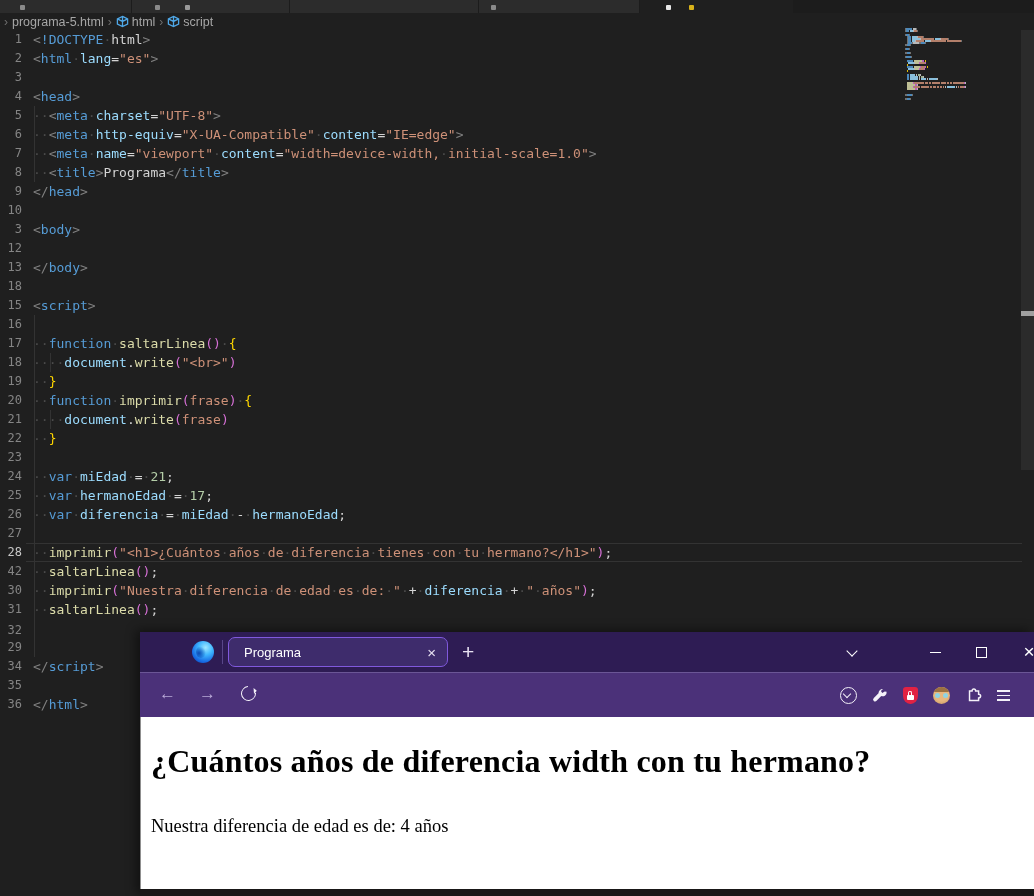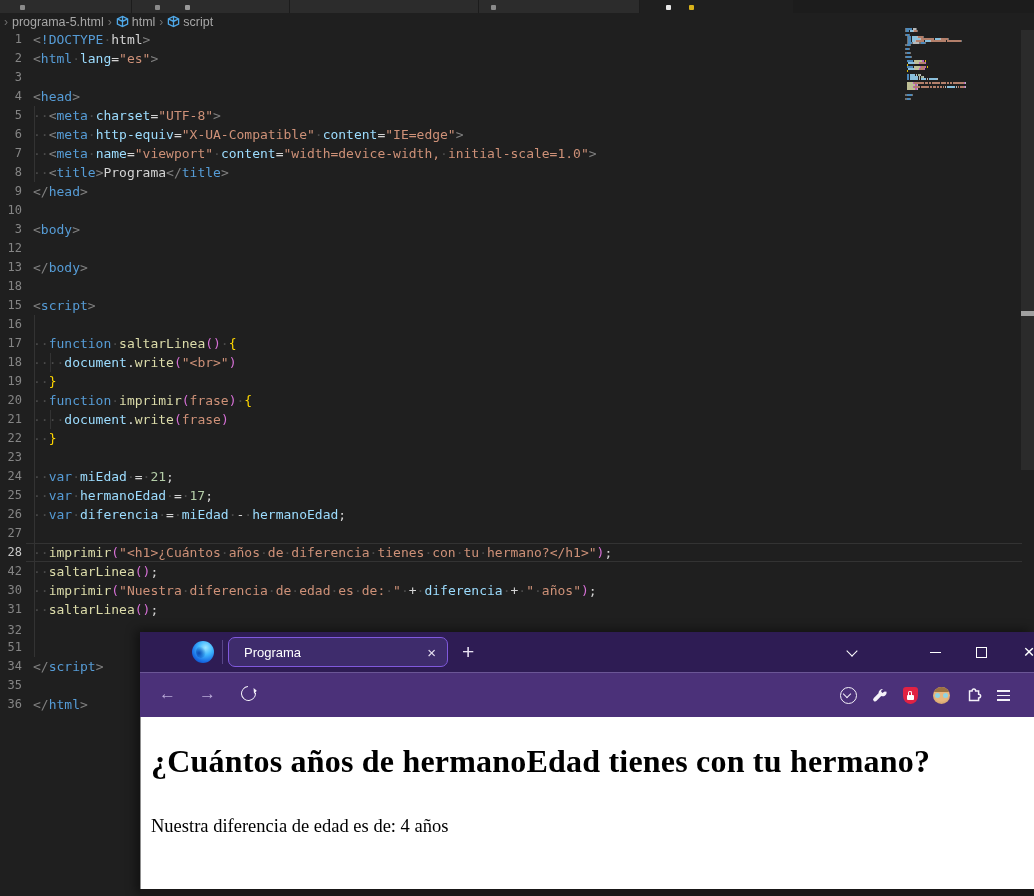--- a/index.html
+++ b/index.html
@@ -170,21 +170,21 @@
         <div class="code-row" style="top: 418px;"><span class="gutter">23</span><span class="code-text"></span></div>
         <div class="code-row" style="top: 437px;"><span class="gutter">24</span><span class="code-text"><span style="color: rgb(75, 75, 75);">··</span><span style="color: rgb(86, 156, 214);">var</span><span style="color: rgb(75, 75, 75);">·</span><span style="color: rgb(156, 220, 254);">miEdad</span><span style="color: rgb(75, 75, 75);">·</span><span style="color: rgb(212, 212, 212);">=</span><span style="color: rgb(75, 75, 75);">·</span><span style="color: rgb(181, 206, 168);">21</span><span style="color: rgb(212, 212, 212);">;</span></span></div>
         <div class="code-row" style="top: 456px;"><span class="gutter">25</span><span class="code-text"><span style="color: rgb(75, 75, 75);">··</span><span style="color: rgb(86, 156, 214);">var</span><span style="color: rgb(75, 75, 75);">·</span><span style="color: rgb(156, 220, 254);">hermanoEdad</span><span style="color: rgb(75, 75, 75);">·</span><span style="color: rgb(212, 212, 212);">=</span><span style="color: rgb(75, 75, 75);">·</span><span style="color: rgb(181, 206, 168);">17</span><span style="color: rgb(212, 212, 212);">;</span></span></div>
         <div class="code-row" style="top: 475px;"><span class="gutter">26</span><span class="code-text"><span style="color: rgb(75, 75, 75);">··</span><span style="color: rgb(86, 156, 214);">var</span><span style="color: rgb(75, 75, 75);">·</span><span style="color: rgb(156, 220, 254);">diferencia</span><span style="color: rgb(75, 75, 75);">·</span><span style="color: rgb(212, 212, 212);">=</span><span style="color: rgb(75, 75, 75);">·</span><span style="color: rgb(156, 220, 254);">miEdad</span><span style="color: rgb(75, 75, 75);">·</span><span style="color: rgb(212, 212, 212);">-</span><span style="color: rgb(75, 75, 75);">·</span><span style="color: rgb(156, 220, 254);">hermanoEdad</span><span style="color: rgb(212, 212, 212);">;</span></span></div>
         <div class="code-row" style="top: 494px;"><span class="gutter">27</span><span class="code-text"></span></div>
         <div class="code-row" style="top: 513px;"><span class="gutter active">28</span><span class="code-text"><span style="color: rgb(75, 75, 75);">··</span><span style="color: rgb(220, 220, 170);">imprimir</span><span style="color: rgb(214, 112, 214);">(</span><span style="color: rgb(206, 145, 120);">"&lt;h1&gt;¿Cuántos</span><span style="color: rgb(75, 75, 75);">·</span><span style="color: rgb(206, 145, 120);">años</span><span style="color: rgb(75, 75, 75);">·</span><span style="color: rgb(206, 145, 120);">de</span><span style="color: rgb(75, 75, 75);">·</span><span style="color: rgb(206, 145, 120);">diferencia</span><span style="color: rgb(75, 75, 75);">·</span><span style="color: rgb(206, 145, 120);">tienes</span><span style="color: rgb(75, 75, 75);">·</span><span style="color: rgb(206, 145, 120);">con</span><span style="color: rgb(75, 75, 75);">·</span><span style="color: rgb(206, 145, 120);">tu</span><span style="color: rgb(75, 75, 75);">·</span><span style="color: rgb(206, 145, 120);">hermano?&lt;/h1&gt;"</span><span style="color: rgb(214, 112, 214);">)</span><span style="color: rgb(212, 212, 212);">;</span></span></div>
         <div class="code-row" style="top: 532px;"><span class="gutter">42</span><span class="code-text"><span style="color: rgb(75, 75, 75);">··</span><span style="color: rgb(220, 220, 170);">saltarLinea</span><span style="color: rgb(214, 112, 214);">()</span><span style="color: rgb(212, 212, 212);">;</span></span></div>
         <div class="code-row" style="top: 551px;"><span class="gutter">30</span><span class="code-text"><span style="color: rgb(75, 75, 75);">··</span><span style="color: rgb(220, 220, 170);">imprimir</span><span style="color: rgb(214, 112, 214);">(</span><span style="color: rgb(206, 145, 120);">"Nuestra</span><span style="color: rgb(75, 75, 75);">·</span><span style="color: rgb(206, 145, 120);">diferencia</span><span style="color: rgb(75, 75, 75);">·</span><span style="color: rgb(206, 145, 120);">de</span><span style="color: rgb(75, 75, 75);">·</span><span style="color: rgb(206, 145, 120);">edad</span><span style="color: rgb(75, 75, 75);">·</span><span style="color: rgb(206, 145, 120);">es</span><span style="color: rgb(75, 75, 75);">·</span><span style="color: rgb(206, 145, 120);">de:</span><span style="color: rgb(75, 75, 75);">·</span><span style="color: rgb(206, 145, 120);">"</span><span style="color: rgb(75, 75, 75);">·</span><span style="color: rgb(212, 212, 212);">+</span><span style="color: rgb(75, 75, 75);">·</span><span style="color: rgb(156, 220, 254);">diferencia</span><span style="color: rgb(75, 75, 75);">·</span><span style="color: rgb(212, 212, 212);">+</span><span style="color: rgb(75, 75, 75);">·</span><span style="color: rgb(206, 145, 120);">"</span><span style="color: rgb(75, 75, 75);">·</span><span style="color: rgb(206, 145, 120);">años"</span><span style="color: rgb(214, 112, 214);">)</span><span style="color: rgb(212, 212, 212);">;</span></span></div>
         <div class="code-row" style="top: 570px;"><span class="gutter">31</span><span class="code-text"><span style="color: rgb(75, 75, 75);">··</span><span style="color: rgb(220, 220, 170);">saltarLinea</span><span style="color: rgb(214, 112, 214);">()</span><span style="color: rgb(212, 212, 212);">;</span></span></div>
         <div class="code-row" style="top: 591px;"><span class="gutter">32</span><span class="code-text"></span></div>
-        <div class="code-row" style="top: 608px;"><span class="gutter">51</span><span class="code-text"></span></div>
+        <div class="code-row" style="top: 608px;"><span class="gutter">29</span><span class="code-text"></span></div>
         <div class="code-row" style="top: 627px;"><span class="gutter">34</span><span class="code-text"><span style="color: rgb(128, 128, 128);">&lt;/</span><span style="color: rgb(86, 156, 214);">script</span><span style="color: rgb(128, 128, 128);">&gt;</span></span></div>
         <div class="code-row" style="top: 646px;"><span class="gutter">35</span><span class="code-text"></span></div>
         <div class="code-row" style="top: 665px;"><span class="gutter">36</span><span class="code-text"><span style="color: rgb(128, 128, 128);">&lt;/</span><span style="color: rgb(86, 156, 214);">html</span><span style="color: rgb(128, 128, 128);">&gt;</span></span></div>
       </div>
 
     <div id="minimap">
         <div class="mm-row"><span class="mm-seg" style="width: 1px; background: rgb(128, 128, 128);"></span><span class="mm-seg" style="width: 6px; background: rgb(86, 156, 214);"></span><span class="mm-seg" style="width: 1px; background: transparent;"></span><span class="mm-seg" style="width: 3px; background: rgb(212, 212, 212);"></span><span class="mm-seg" style="width: 1px; background: rgb(128, 128, 128);"></span></div>
         <div class="mm-row"><span class="mm-seg" style="width: 1px; background: rgb(128, 128, 128);"></span><span class="mm-seg" style="width: 3px; background: rgb(86, 156, 214);"></span><span class="mm-seg" style="width: 1px; background: transparent;"></span><span class="mm-seg" style="width: 3px; background: rgb(156, 220, 254);"></span><span class="mm-seg" style="width: 1px; background: rgb(212, 212, 212);"></span><span class="mm-seg" style="width: 3px; background: rgb(206, 145, 120);"></span><span class="mm-seg" style="width: 1px; background: rgb(128, 128, 128);"></span></div>
         <div class="mm-row"></div>
         <div class="mm-row"><span class="mm-seg" style="width: 1px; background: rgb(128, 128, 128);"></span><span class="mm-seg" style="width: 3px; background: rgb(86, 156, 214);"></span><span class="mm-seg" style="width: 1px; background: rgb(128, 128, 128);"></span></div>
@@ -264,18 +264,18 @@
           </svg>
         <span class="burger">
             <span></span>
             <span></span>
             <span></span>
           </span>
       </div>
     </div>
 
     <div class="ff-content">
-      <h1>¿Cuántos años de hermanoEdad tienes con tu hermano?</h1>
+      <h1>¿Cuántos años de diferencia width con tu hermano?</h1>
       <p>Nuestra diferencia de edad es de: 4 años</p>
     </div>
     <div class="ff-bottom"></div>
   </div>
 </div>
 
 </body></html>

